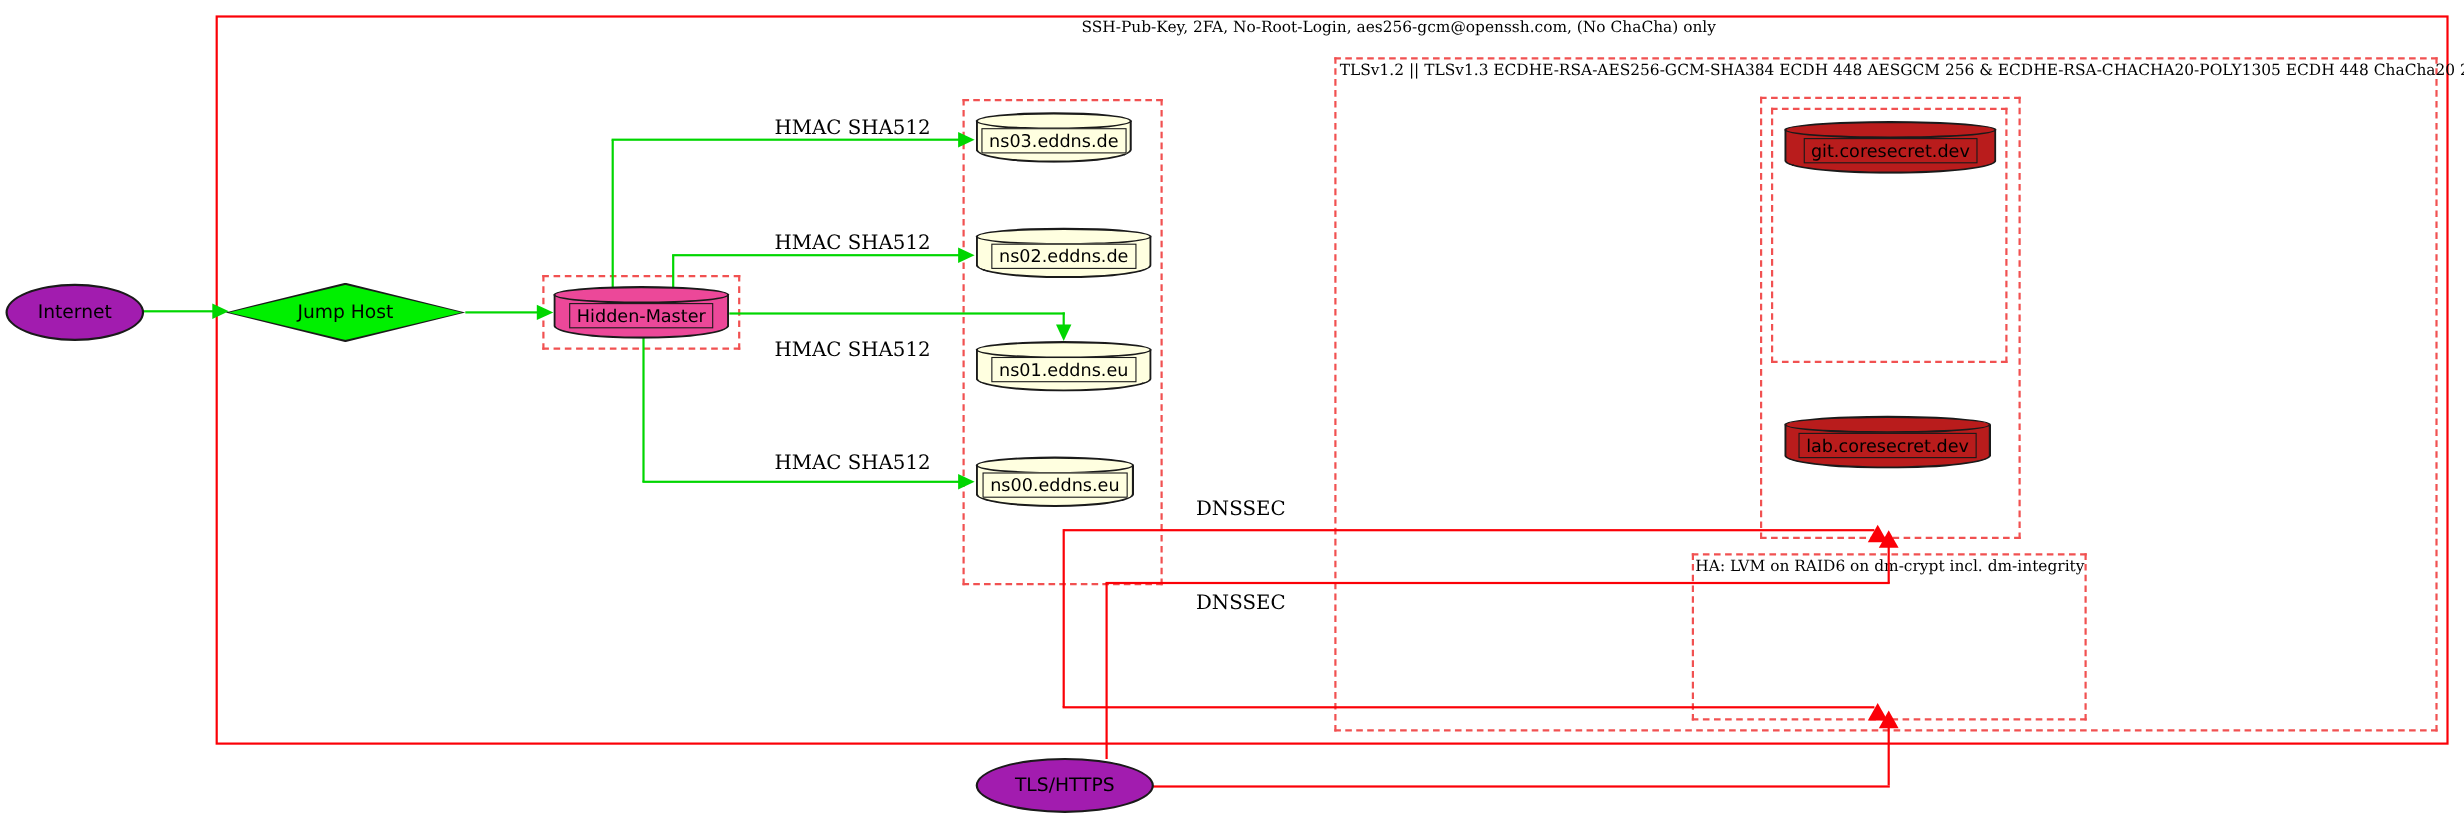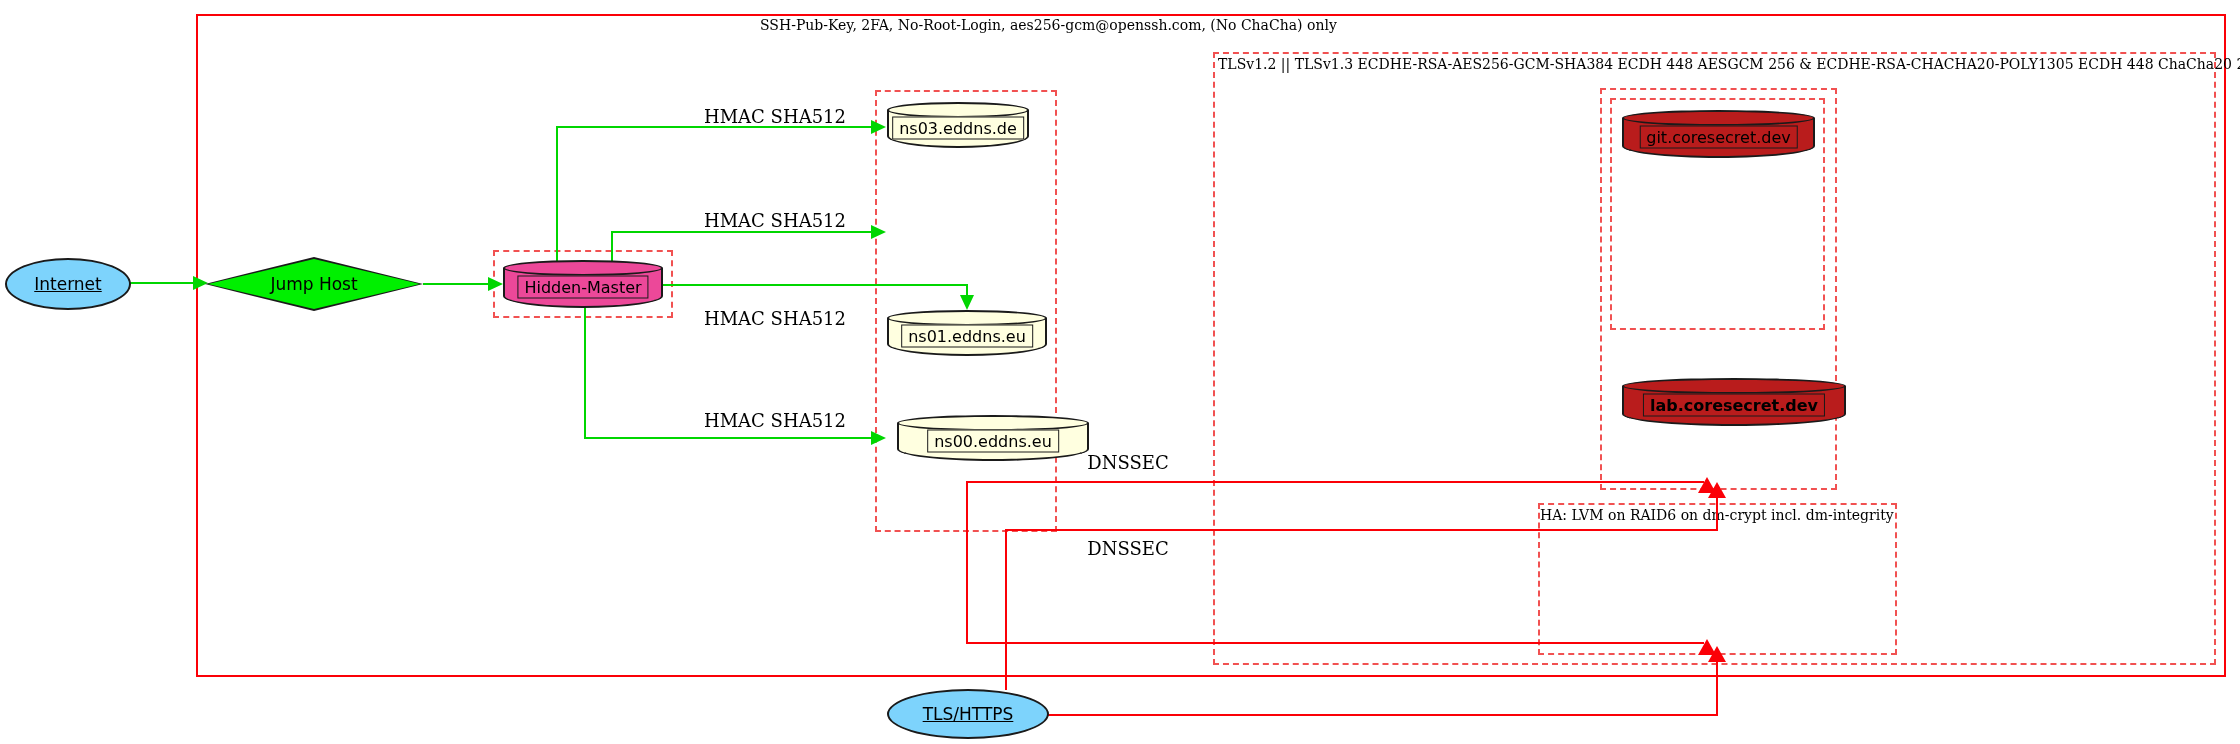--- a/index.html
+++ b/index.html
@@ -2,37 +2,37 @@
 <html><head>
 <meta charset="utf-8">
 <style>
   html,body{margin:0;padding:0;background:#ffffff;}
   #stage{position:relative;width:2240px;height:744px;background:#ffffff;overflow:hidden;
          font-family:"DejaVu Sans",sans-serif;}
   
   .solid-box{position:absolute;border:2px solid #fb0007;box-sizing:border-box;}
   .dash-box{position:absolute;border:2px dashed #f15151;box-sizing:border-box;}
   .cluster-label{position:absolute;font-family:"DejaVu Serif",serif;font-size:14px;color:#000;
-                 text-align:left;white-space:nowrap;line-height:17px;}
+                 text-align:right;white-space:nowrap;line-height:17px;}
   
   .h-line{position:absolute;height:2px;}
   .v-line{position:absolute;width:2px;}
   .green{background:#00d600;}
   .red{background:#fb0007;}
   .arr{position:absolute;width:0;height:0;}
   .arr-r-green{border-top:7px solid transparent;border-bottom:7px solid transparent;border-left:15px solid #00d600;}
   .arr-d-green{border-left:7px solid transparent;border-right:7px solid transparent;border-top:15px solid #00d600;}
   .arr-u-red{border-left:9px solid transparent;border-right:9px solid transparent;border-bottom:16px solid #fb0007;}
   .edge-label{position:absolute;font-family:"DejaVu Serif",serif;font-size:18px;color:#000;
               text-align:center;white-space:nowrap;line-height:21px;}
   
   .ellipse-node{position:absolute;border:2px solid #1a1a1a;border-radius:50%;
                 display:flex;align-items:center;justify-content:center;
                 font-size:17px;color:#000;box-sizing:border-box;}
-  .blue-fill{background:#7dd3fc;text-decoration:underline;}
+  .blue-fill{background:#a21caf;}
   .diamond-outer{position:absolute;clip-path:polygon(0 50%,50% 0,100% 50%,50% 100%);background:#1a1a1a;}
   .diamond-inner{position:absolute;left:3px;top:2px;right:3px;bottom:2px;
                  clip-path:polygon(0 50%,50% 0,100% 50%,50% 100%);background:#00f000;}
   .diamond-label{position:absolute;inset:0;display:flex;align-items:center;justify-content:center;
                  font-size:17px;color:#000;}
   .cyl{position:absolute;}
   .cyl .cap{position:absolute;left:0;right:0;top:0;height:16px;border:2px solid #1a1a1a;
             border-radius:50%;box-sizing:border-box;}
   .cyl .body{position:absolute;left:0;right:0;top:8px;bottom:0;border:2px solid #1a1a1a;border-top:none;
              border-radius:0 0 50% 50% / 0 0 12px 12px;box-sizing:border-box;}
@@ -121,37 +121,42 @@
     <div class="body"></div>
       <div class="cap"></div>
     <div class="nlabel">Hidden-Master</div>
   </div>
 
   <div class="cyl yel" style="left:887px;top:102px;width:142px;height:46px;">
     <div class="body"></div>
       <div class="cap"></div>
     <div class="nlabel">ns03.eddns.de</div>
   </div>
+  <div class="cyl yel" style="left:887px;top:207px;width:160px;height:46px;">
+    <div class="body"></div>
+      <div class="cap"></div>
+    <div class="nlabel">ns02.eddns.de</div>
+  </div>
   <div class="cyl yel" style="left:887px;top:310px;width:160px;height:46px;">
     <div class="body"></div>
       <div class="cap"></div>
     <div class="nlabel">ns01.eddns.eu</div>
   </div>
-  <div class="cyl yel" style="left:887px;top:415px;width:192px;height:46px;margin-left:10px;">
+  <div class="cyl yel" style="left:887px;top:415px;width:144px;height:46px;">
     <div class="body"></div>
       <div class="cap"></div>
     <div class="nlabel">ns00.eddns.eu</div>
   </div>
 
   <div class="cyl pnk" style="left:1622px;top:110px;width:193px;height:48px;">
     <div class="body"></div>
       <div class="cap"></div>
     <div class="nlabel">git.coresecret.dev</div>
   </div>
-  <div class="cyl pnk" style="left:1622px;top:378px;width:224px;height:48px;font-weight:bold;">
+  <div class="cyl pnk" style="left:1622px;top:378px;width:188px;height:48px;">
     <div class="body"></div>
       <div class="cap"></div>
     <div class="nlabel">lab.coresecret.dev</div>
   </div>
 
   <div class="ellipse-node blue-fill" style="left:887px;top:689px;width:162px;height:50px;">
     <span>TLS/HTTPS</span>
   </div>
 
 </div>

